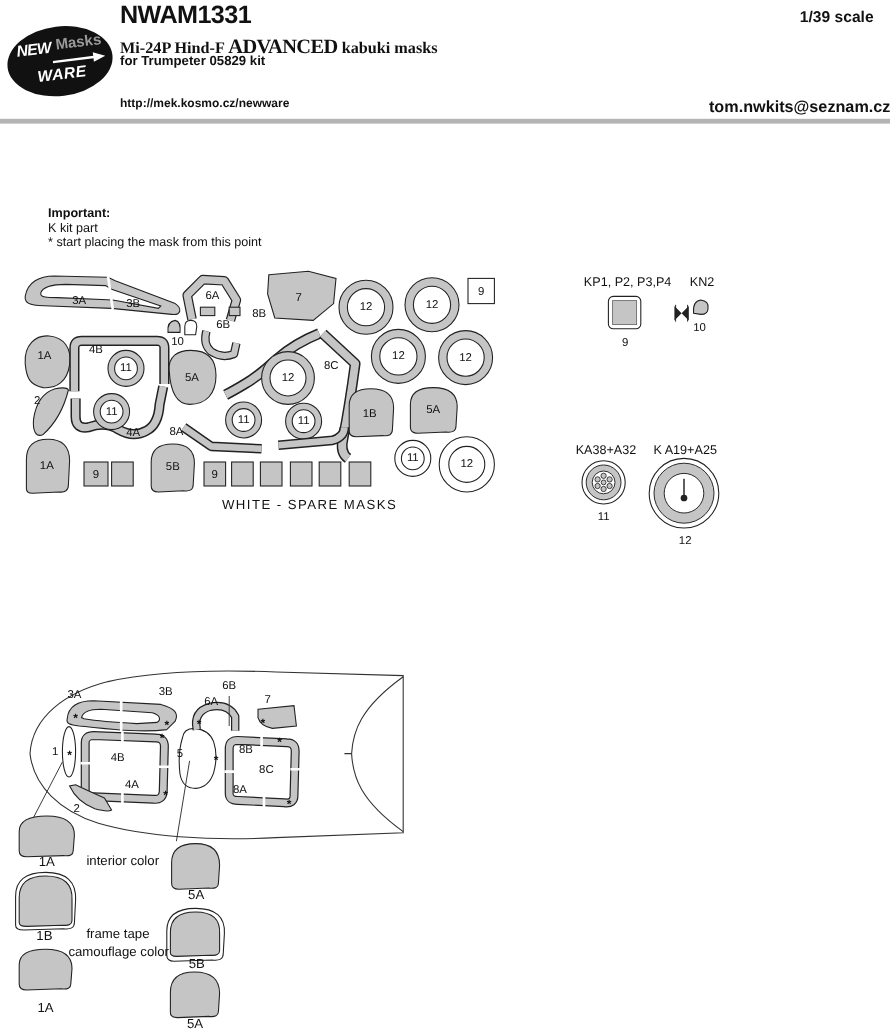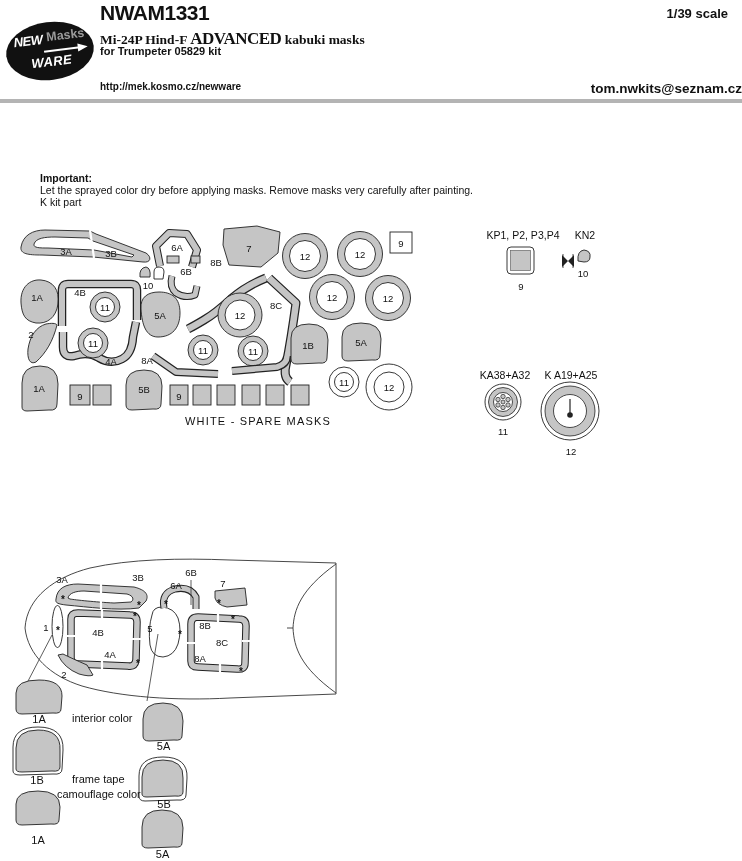--- a/index.html
+++ b/index.html
@@ -67,22 +67,22 @@
     <span class="adv">ADVANCED</span>
     <span>kabuki masks</span>
   </div>
   <div class="subtitle">for Trumpeter 05829 kit</div>
   <div class="website">http://mek.kosmo.cz/newware</div>
   <div class="email">tom.nwkits@seznam.cz</div>
   <div class="divider"></div>
 
   <div class="instr">
     <div class="hd">Important:</div>
-    <div>Let the sprayed color dry before applying masks. Remove masks very carefully after painting.</div>
     <div>K kit part</div>
+    <div>* start placing the mask from this point</div>
   </div>
 
   <svg style="top:225px" width="742" height="235" viewBox="0 0 742 235">
 
     <path class="gs" fill-rule="evenodd" d="M21,22 C23,10 33,5 45,5 L90,6 L96,9 L146,28 C152,32 151,38 143,37 L93,32 L42,30 C28,30 20,29 21,22 Z
          M34,19 C36,13 45,12 55,12 L88,13 L93,16 L134,30 L132,32 L94,25 L48,23 C40,23 33,23 34,19 Z"></path>
     <path class="cut" d="M90,5 L94,33"></path>
 
     <g>
       <path class="bu" stroke-width="8" d="M160,41 L156,21 L169,8 L187,9 L197,25 L192,42"></path>

